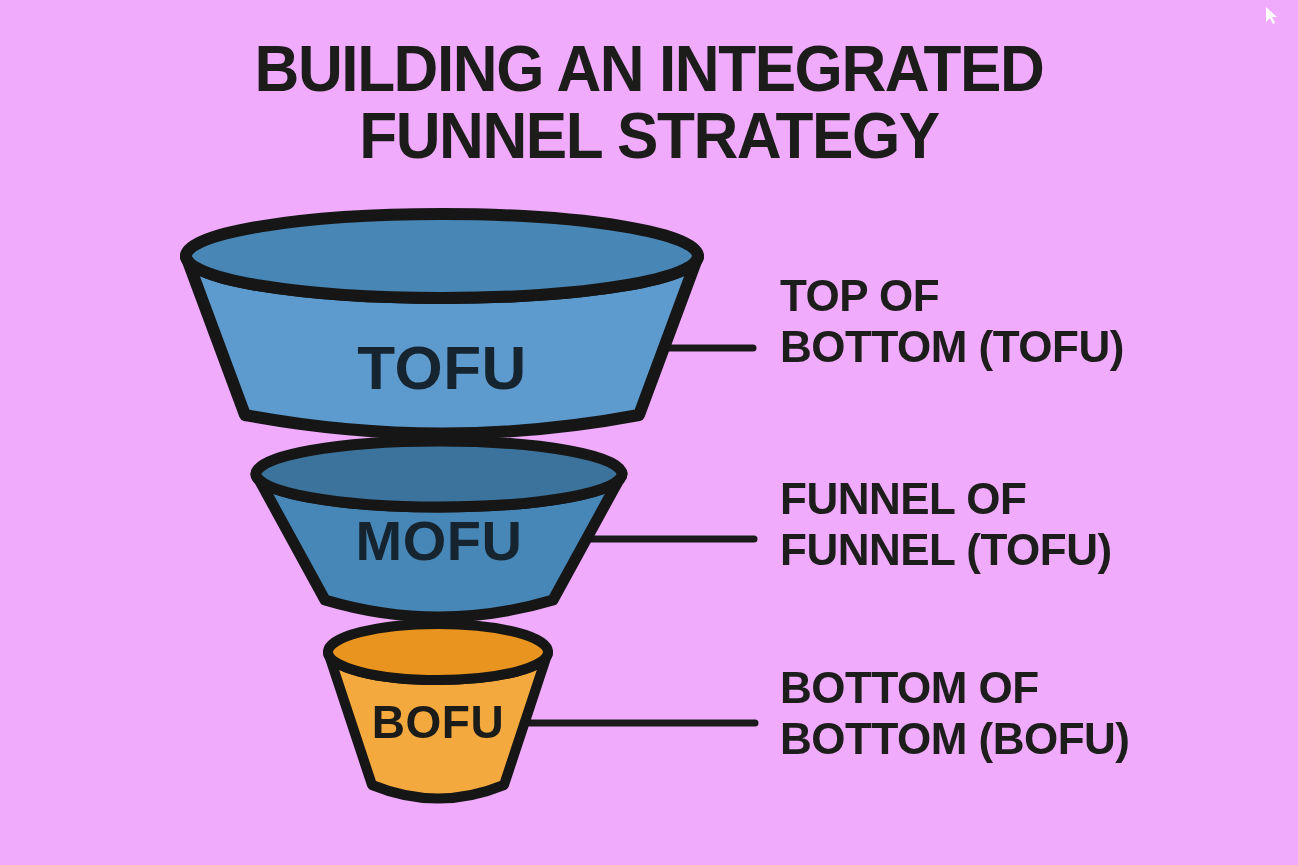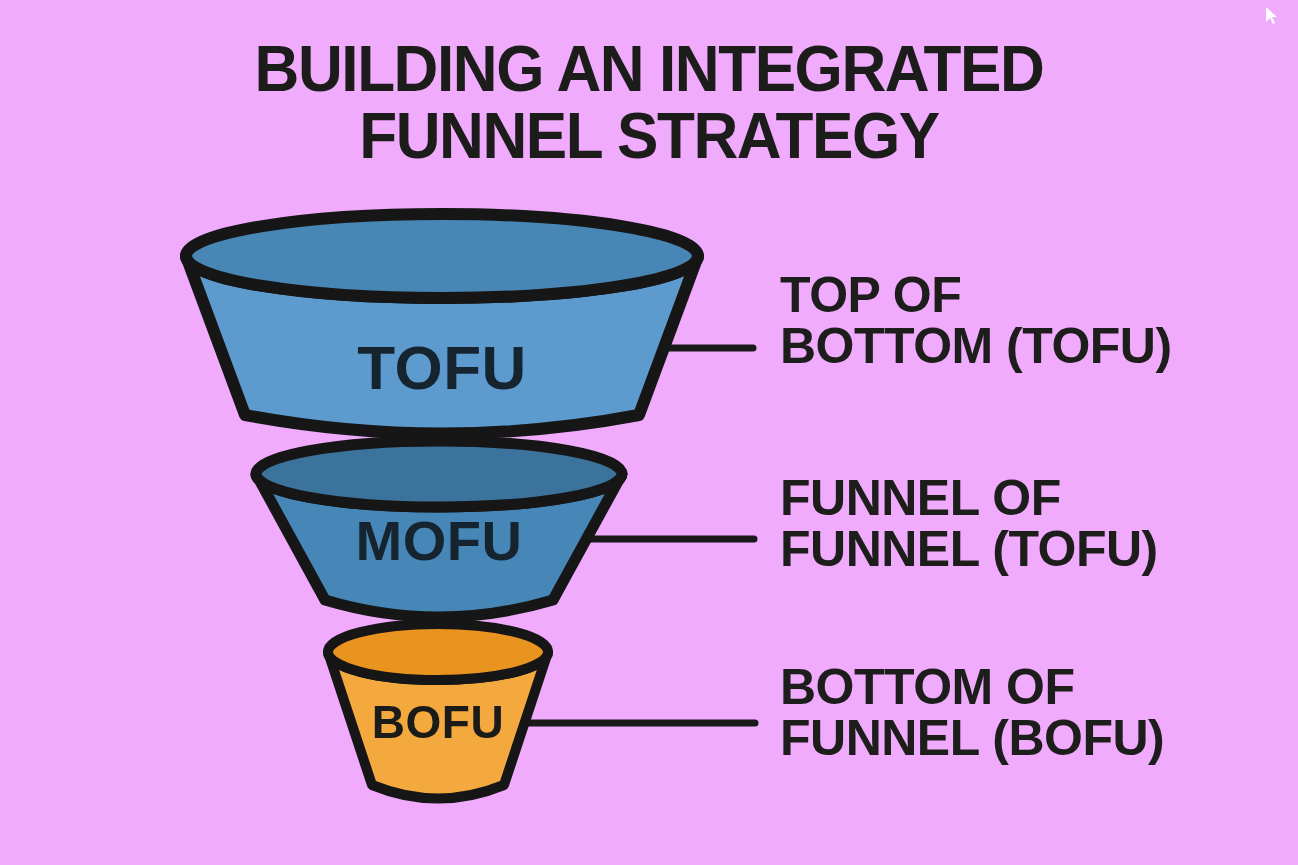--- a/index.html
+++ b/index.html
@@ -54,21 +54,21 @@
     text-anchor: middle;
     letter-spacing: 0.5px;
   }
   .seg-label-tofu { font-size: 62px; }
   .seg-label-mofu { font-size: 56px; }
   .seg-label-bofu { font-size: 46px; fill: #1b1b19; }
   .callout {
     position: absolute;
     left: 780px;
     font-weight: 800;
-    font-size: 50px;
+    font-size: 44px;
     line-height: 51px;
     letter-spacing: -0.5px;
     color: #1d1d1b;
     white-space: nowrap;
   }
   .callout-tofu { top: 270px; }
   .callout-mofu { top: 473px; }
   .callout-bofu { top: 662px; }
   .cursor-artifact {
     position: absolute;
@@ -114,20 +114,20 @@
   <div class="callout callout-tofu">
     <div>TOP OF</div>
     <div>BOTTOM (TOFU)</div>
   </div>
   <div class="callout callout-mofu">
     <div>FUNNEL OF</div>
     <div>FUNNEL (TOFU)</div>
   </div>
   <div class="callout callout-bofu">
     <div>BOTTOM OF</div>
-    <div>FUNNEL (BOFU)</div>
+    <div>BOTTOM (BOFU)</div>
   </div>
 
   <svg class="cursor-artifact" width="16" height="20" viewBox="0 0 16 20">
     <path d="M 2 1 L 2 16 L 6 12 L 9 18 L 11 17 L 8 11 L 13 11 Z" fill="#ffffff"></path>
   </svg>
 
 </div>
 
 </body></html>

